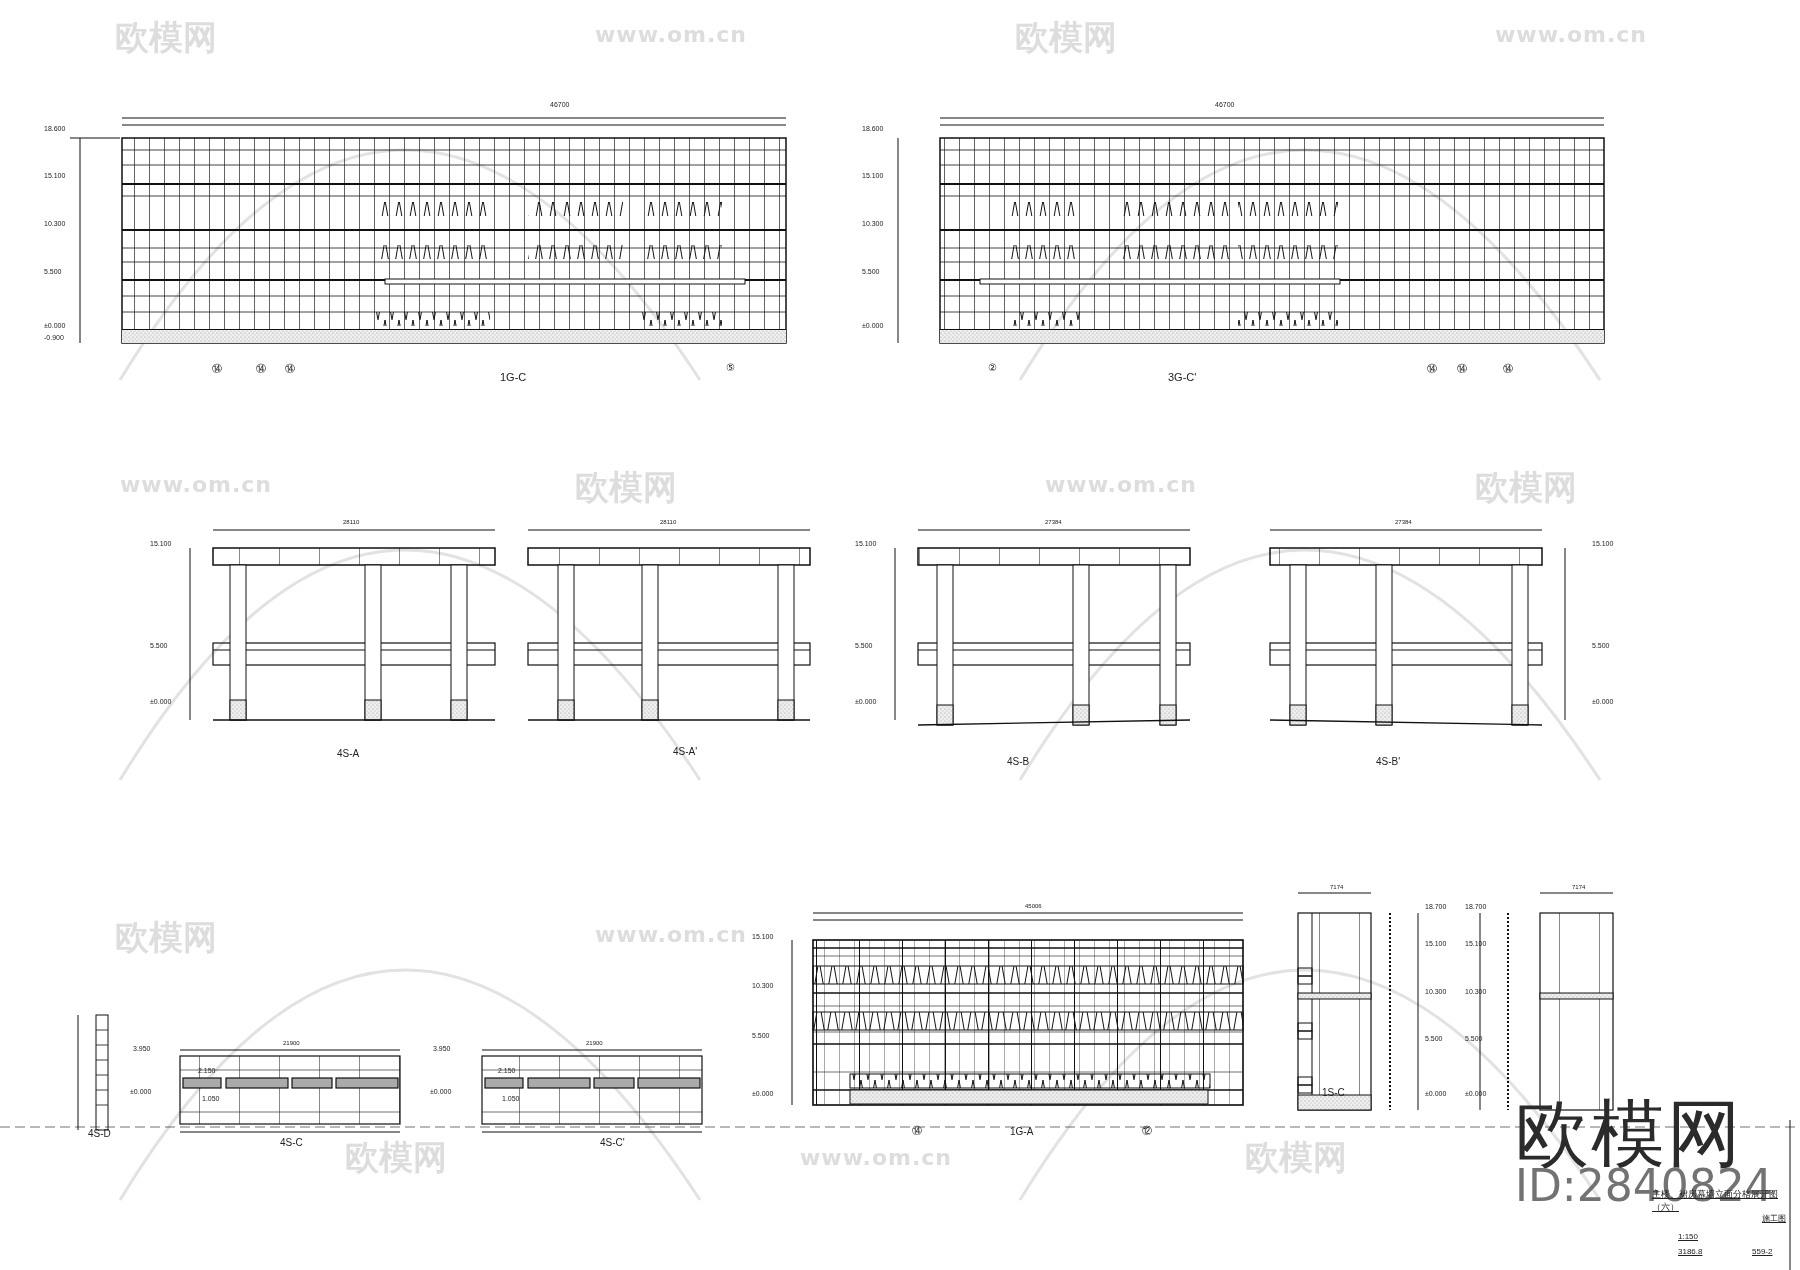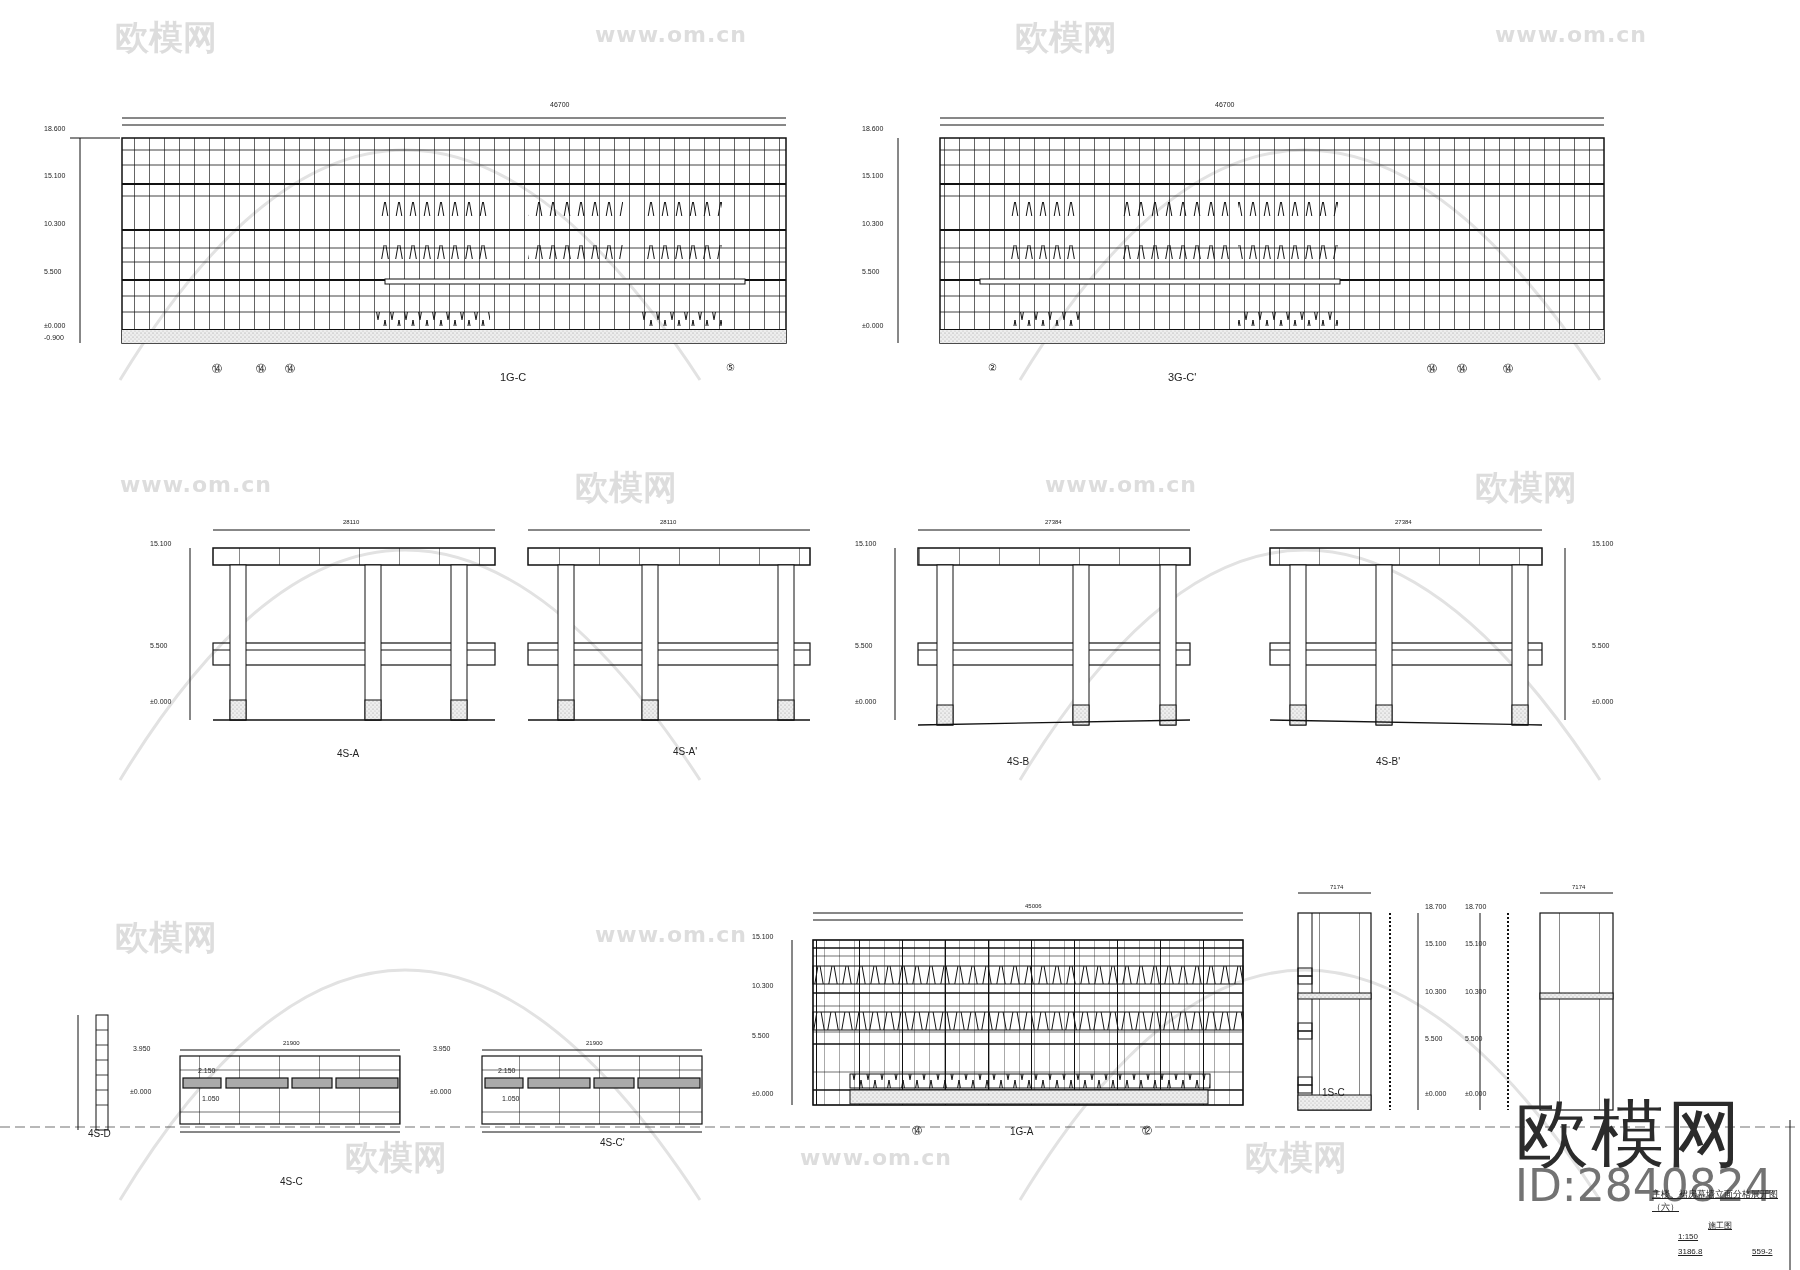--- a/index.html
+++ b/index.html
@@ -316,21 +316,21 @@
 <div class="lbl" style="left:150px;top:642px;font-size:7px;">5.500</div>
 <div class="lbl" style="left:150px;top:698px;font-size:7px;">±0.000</div>
 <div class="lbl" style="left:855px;top:540px;font-size:7px;">15.100</div>
 <div class="lbl" style="left:855px;top:642px;font-size:7px;">5.500</div>
 <div class="lbl" style="left:855px;top:698px;font-size:7px;">±0.000</div>
 <div class="lbl" style="left:1592px;top:540px;font-size:7px;">15.100</div>
 <div class="lbl" style="left:1592px;top:642px;font-size:7px;">5.500</div>
 <div class="lbl" style="left:1592px;top:698px;font-size:7px;">±0.000</div>
 
 <div class="lbl" style="left:88px;top:1128px;">4S-D</div>
-<div class="lbl" style="left:280px;top:1137px;margin-top:39px;">4S-C</div>
+<div class="lbl" style="left:280px;top:1137px;">4S-C</div>
 <div class="lbl" style="left:283px;top:1040px;font-size:6px;">21900</div>
 <div class="lbl" style="left:600px;top:1137px;">4S-C'</div>
 <div class="lbl" style="left:586px;top:1040px;font-size:6px;">21900</div>
 <div class="lbl" style="left:133px;top:1045px;font-size:7px;">3.950</div>
 <div class="lbl" style="left:198px;top:1067px;font-size:7px;">2.150</div>
 <div class="lbl" style="left:130px;top:1088px;font-size:7px;">±0.000</div>
 <div class="lbl" style="left:202px;top:1095px;font-size:7px;">1.050</div>
 <div class="lbl" style="left:433px;top:1045px;font-size:7px;">3.950</div>
 <div class="lbl" style="left:498px;top:1067px;font-size:7px;">2.150</div>
 <div class="lbl" style="left:430px;top:1088px;font-size:7px;">±0.000</div>
@@ -356,16 +356,16 @@
 <div class="lbl" style="left:1465px;top:903px;font-size:7px;">18.700</div>
 <div class="lbl" style="left:1465px;top:940px;font-size:7px;">15.100</div>
 <div class="lbl" style="left:1465px;top:988px;font-size:7px;">10.300</div>
 <div class="lbl" style="left:1465px;top:1035px;font-size:7px;">5.500</div>
 <div class="lbl" style="left:1465px;top:1090px;font-size:7px;">±0.000</div>
 
 <div class="big-wm">欧模网</div>
 <div class="id-wm">ID:2840824</div>
 
 <div class="tb" style="left:1652px;top:1188px;font-size:9px;">主楼、裙房幕墙立面分格展开图（六）</div>
-<div class="tb" style="left:1708px;top:1213px;margin-top:7px;">施工图</div>
+<div class="tb" style="left:1762px;top:1213px;">施工图</div>
 <div class="tb" style="left:1678px;top:1232px;text-align:center;">1:150</div>
 <div class="tb" style="left:1678px;top:1247px;">3186.8</div>
 <div class="tb" style="left:1752px;top:1247px;">559-2</div>
 
 </body></html>

